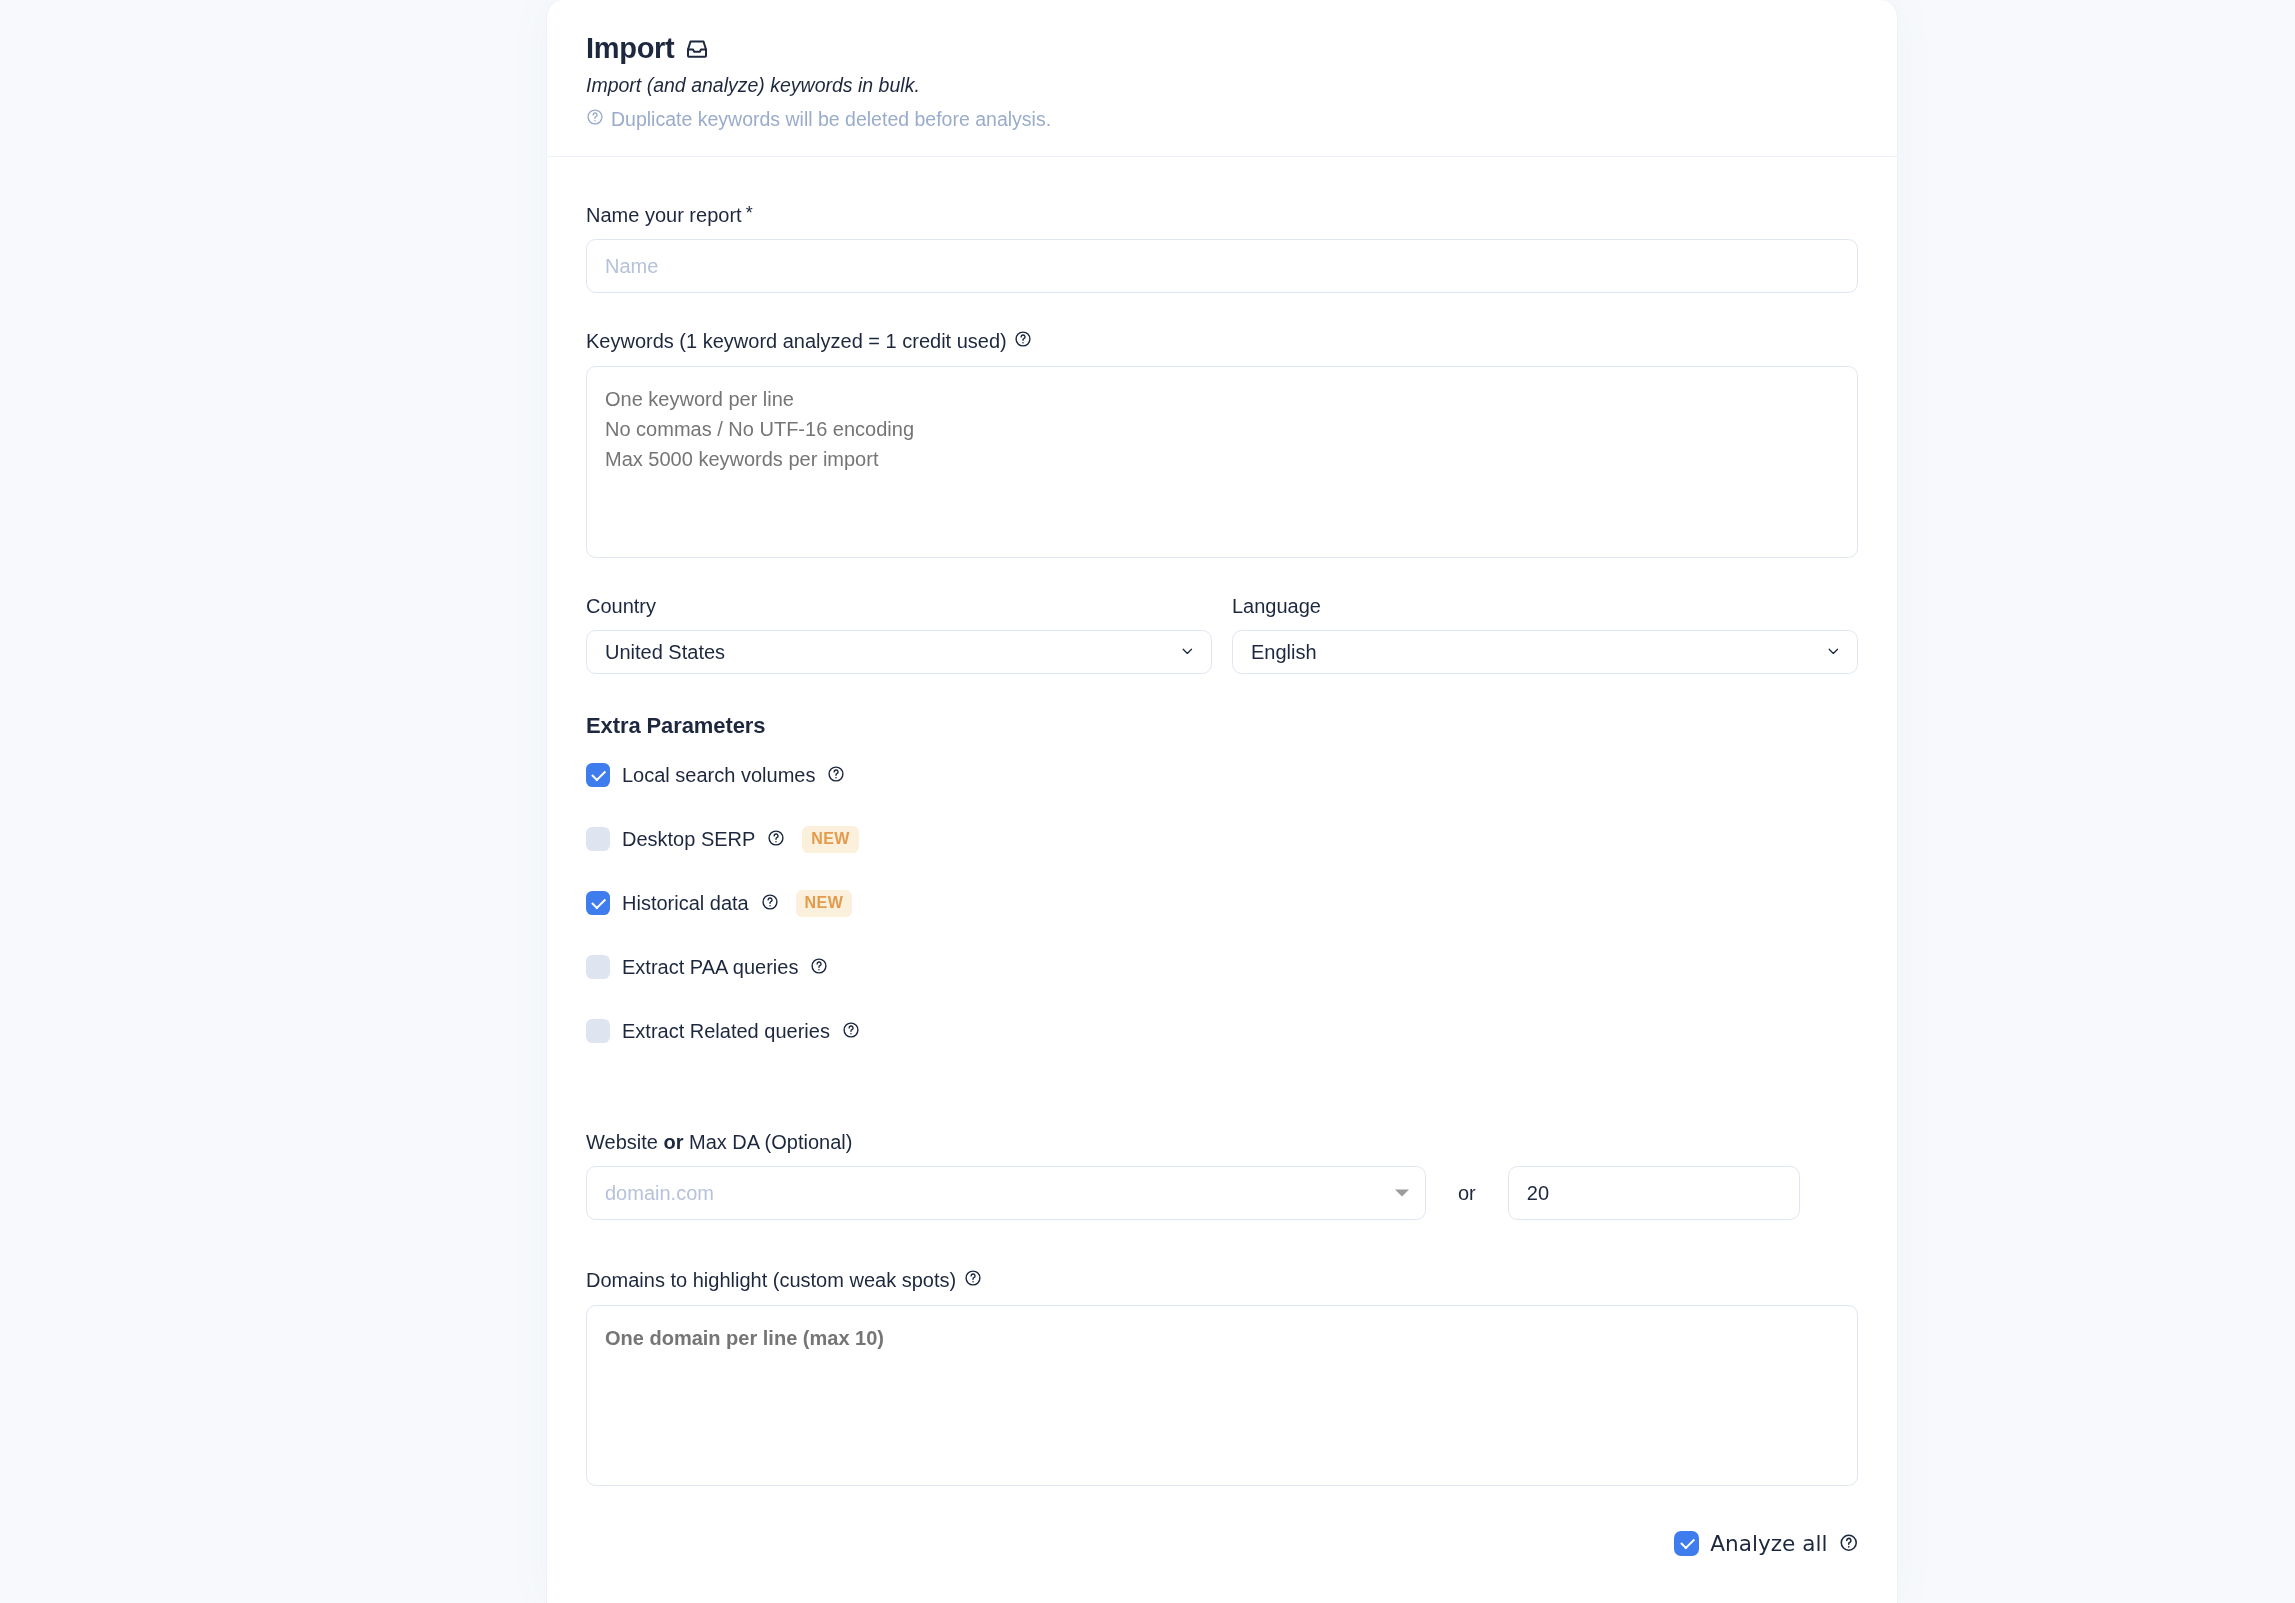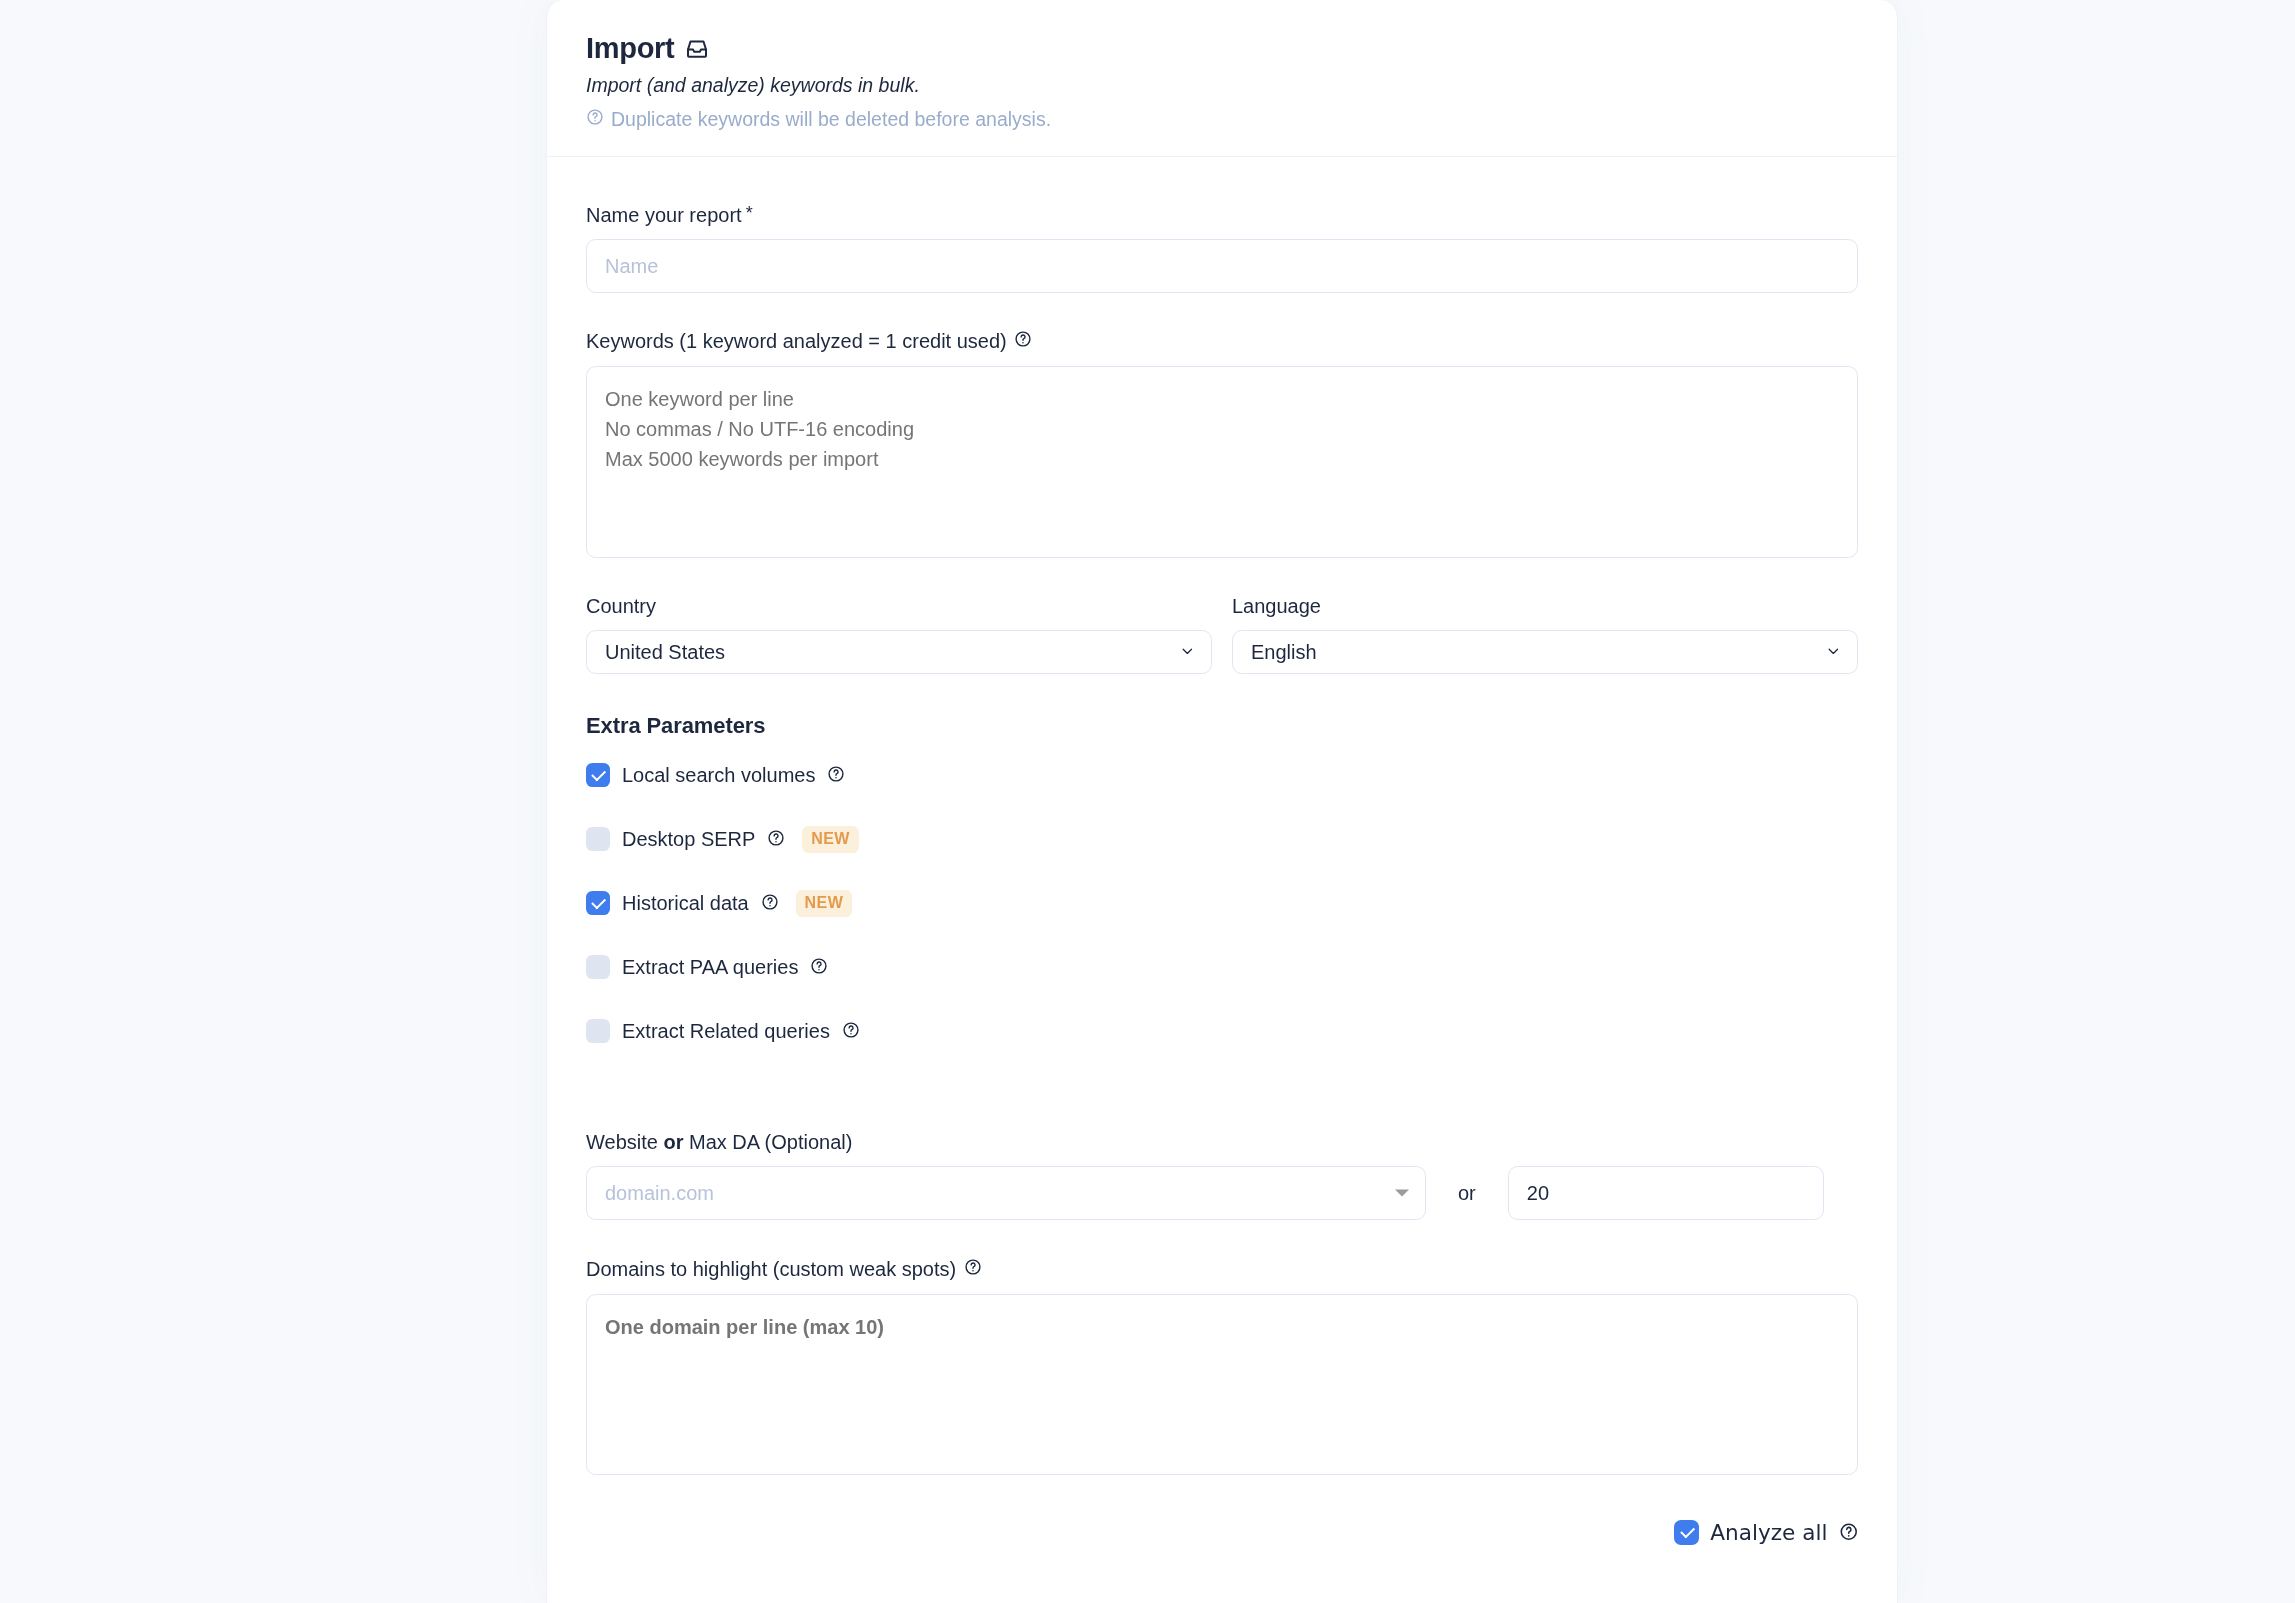--- a/index.html
+++ b/index.html
@@ -208,25 +208,25 @@
     border-top: 7.7px solid #9b9b9b;
     pointer-events: none;
   }
   .or-text {
     font-size: 20px;
     color: #1d283f;
     margin: 0 32px;
     white-space: nowrap;
   }
   .da-input {
-    width: 316px;
+    width: 292px;
   }
   .da-input .input { margin-top: 0; }
 
-  .domains-block { margin-top: 37px; }
+  .domains-block { margin-top: 48px; }
 
   
   .footer-row {
     display: flex;
     justify-content: flex-end;
     align-items: center;
     gap: 11px;
     margin-top: 45px;
   }
   .footer-label {

